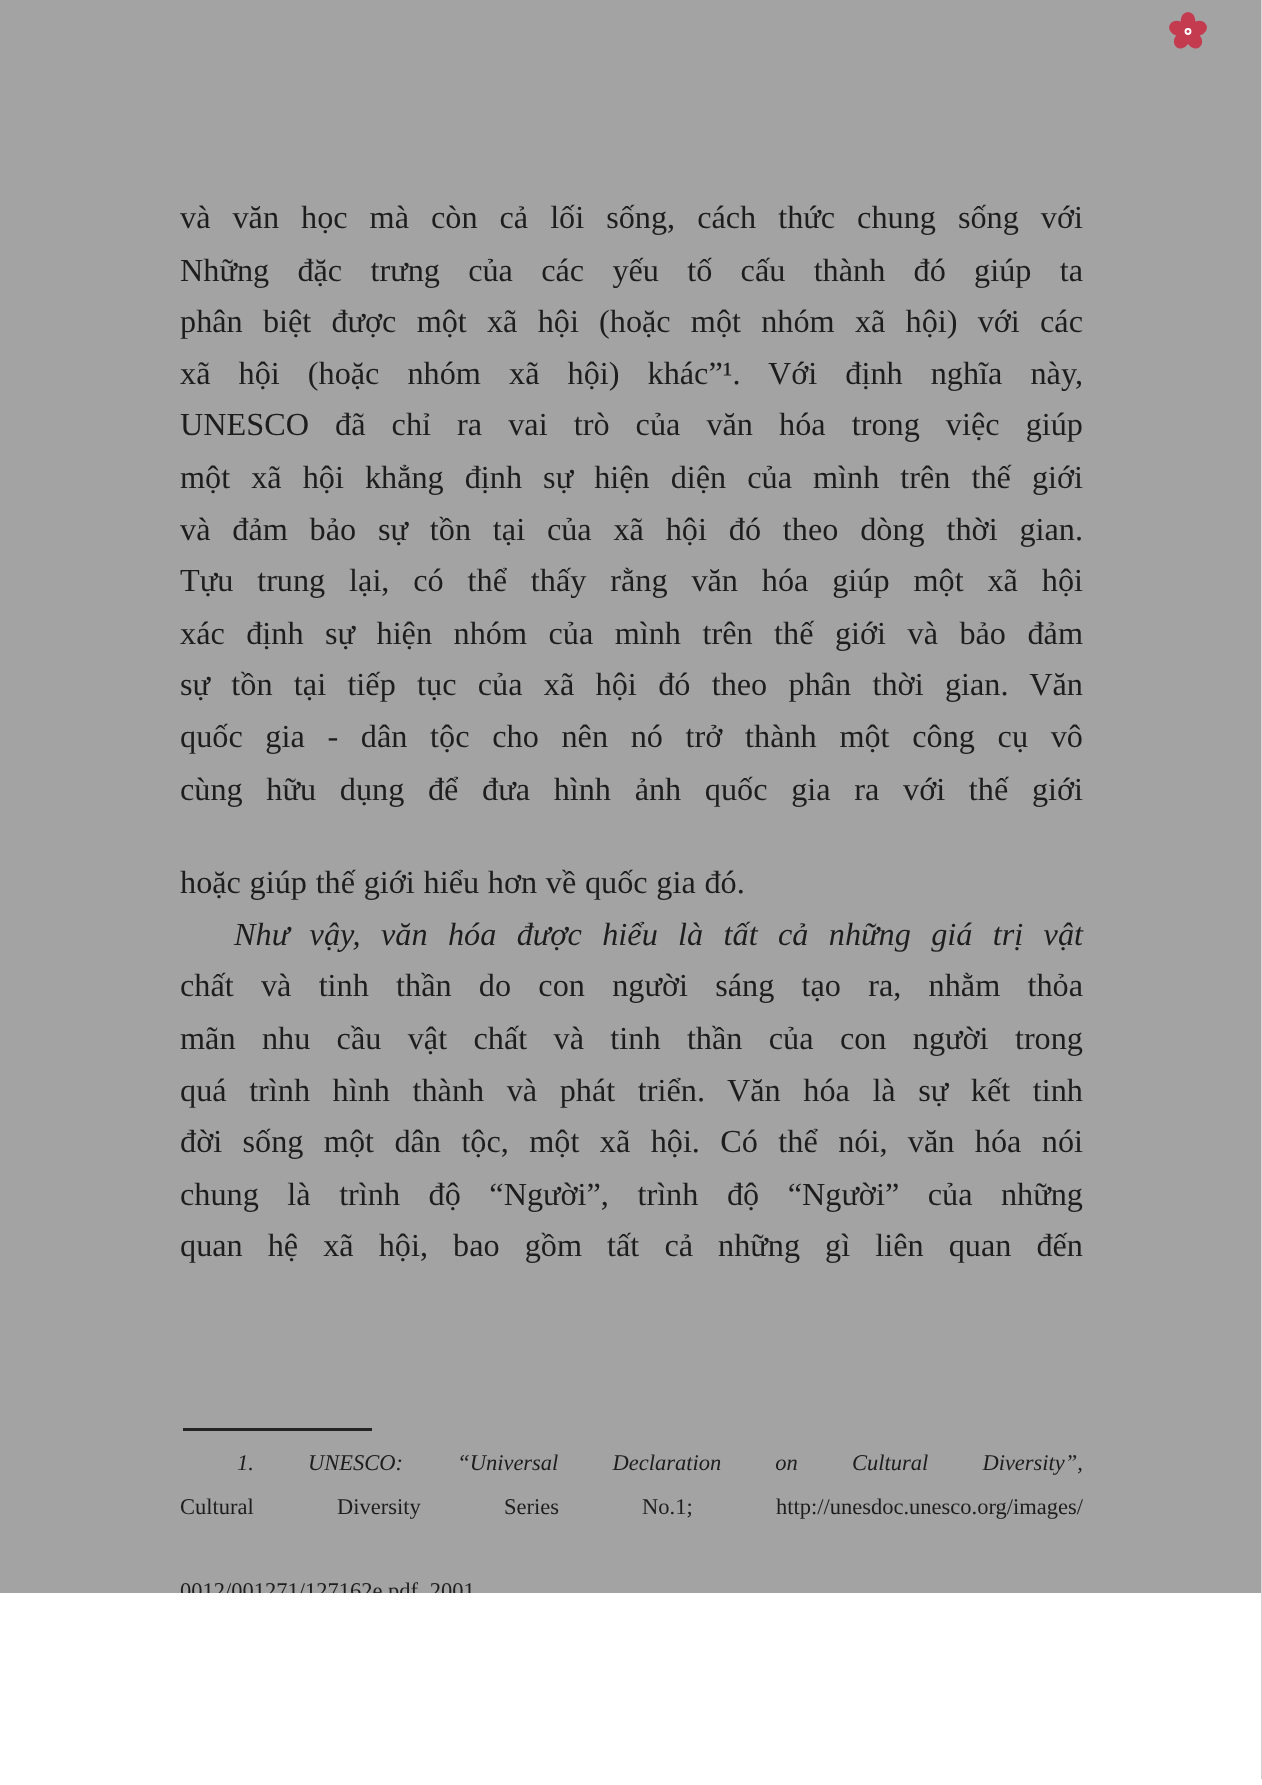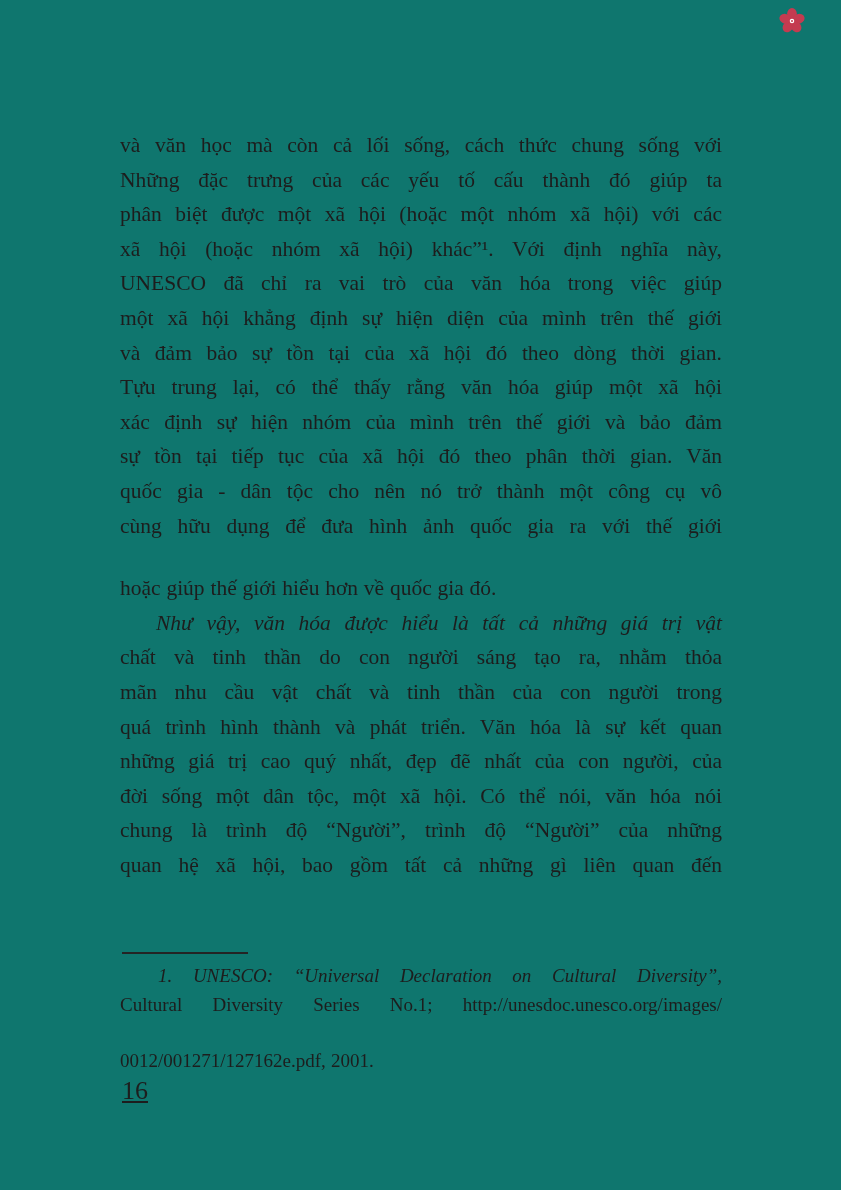--- a/index.html
+++ b/index.html
@@ -3,22 +3,22 @@
 <meta charset="utf-8">
 <style>
   html, body {
     margin: 0;
     padding: 0;
     background: #ffffff;
   }
   .page {
     position: relative;
     width: 841px;
-    height: 1190px;
-    background: #0f766e;
+    height: 1062px;
+    background: #a3a3a3;
     font-family: "Liberation Serif", "DejaVu Serif", serif;
     color: #1d1d1d;
     overflow: hidden;
   }
   .flower {
     position: absolute;
     left: 779px;
     top: 8px;
     width: 26px;
     height: 26px;
@@ -50,21 +50,21 @@
     top: 952px;
     width: 126px;
     height: 2px;
     background: #242424;
   }
   .footnote {
     position: absolute;
     left: 120px;
     top: 962px;
     width: 602px;
-    font-size: 19px;
+    font-size: 15px;
     line-height: 28.6px;
   }
   .footnote .line.indent {
     text-indent: 38px;
   }
   .page-number {
     position: absolute;
     left: 122px;
     top: 1076px;
     font-size: 26px;
@@ -102,22 +102,21 @@
       <div class="line">xác định sự hiện nhóm của mình trên thế giới và bảo đảm</div>
       <div class="line">sự tồn tại tiếp tục của xã hội đó theo phân thời gian. Văn</div>
       <div class="line">quốc gia - dân tộc cho nên nó trở thành một công cụ vô</div>
       <div class="line">cùng hữu dụng để đưa hình ảnh quốc gia ra với thế giới</div>
       <div class="line lastline">hoặc giúp thế giới hiểu hơn về quốc gia đó.</div>
     </div>
     <div>
       <div class="line indent">Như vậy, văn hóa được hiểu là tất cả những giá trị vật</div>
       <div class="line">chất và tinh thần do con người sáng tạo ra, nhằm thỏa</div>
       <div class="line">mãn nhu cầu vật chất và tinh thần của con người trong</div>
-      <div class="line">quá trình hình thành và phát triển. Văn hóa là sự kết quan</div>
-      <div class="line">những giá trị cao quý nhất, đẹp đẽ nhất của con người, của</div>
+      <div class="line">quá trình hình thành và phát triển. Văn hóa là sự kết tinh</div>
       <div class="line">đời sống một dân tộc, một xã hội. Có thể nói, văn hóa nói</div>
       <div class="line">chung là trình độ “Người”, trình độ “Người” của những</div>
       <div class="line">quan hệ xã hội, bao gồm tất cả những gì liên quan đến</div>
     </div>
   </div>
 
   <div class="footnote-rule"></div>
 
   <div class="footnote">
     <div class="line indent">1. UNESCO: “Universal Declaration on Cultural Diversity”,</div>

